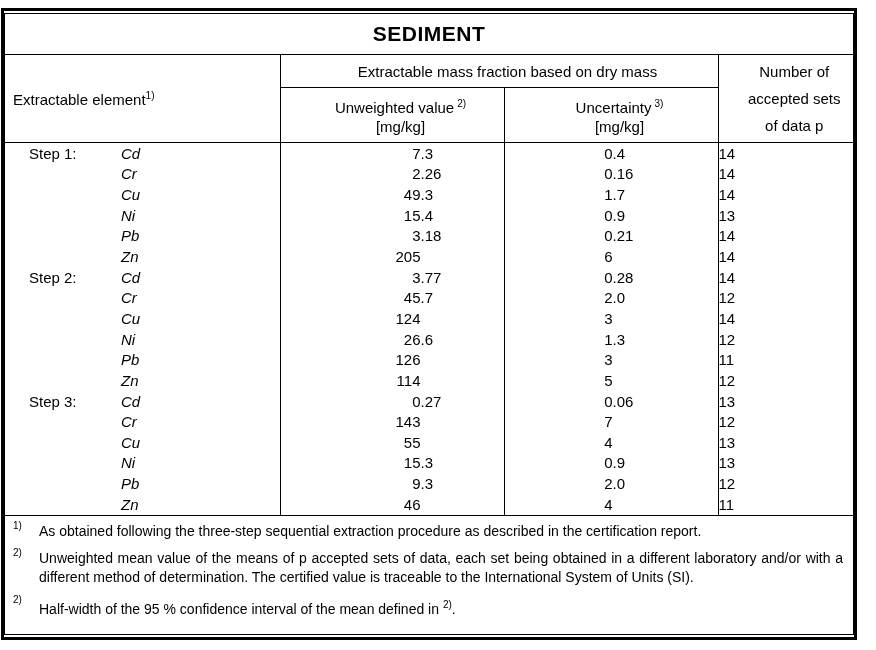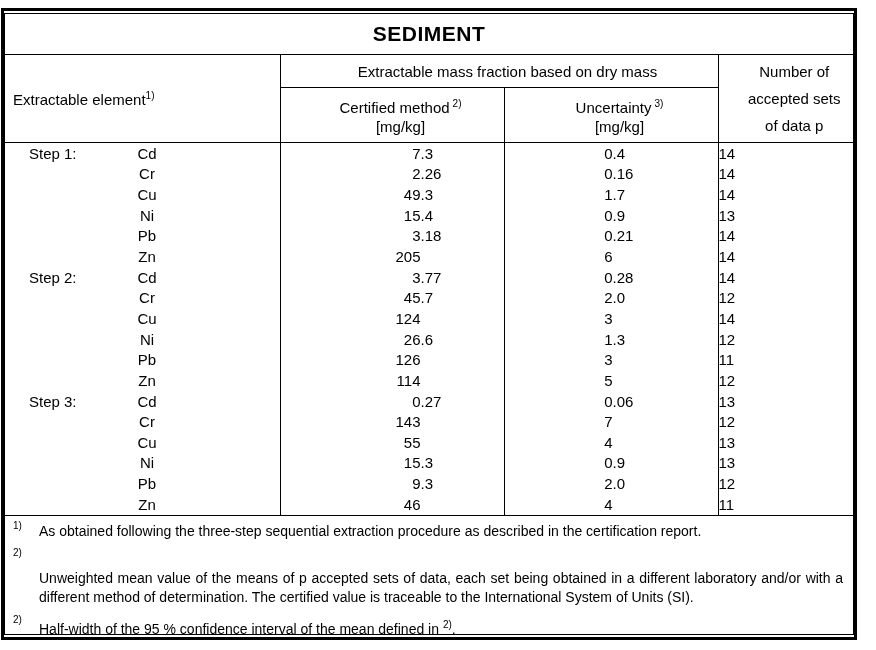--- a/index.html
+++ b/index.html
@@ -42,41 +42,41 @@
     border-bottom:1.6px solid #000;text-align:center;height:54px;line-height:19px;
   }
   .sub-header.cert{border-right:1.6px solid #000;}
   .sub-header.unc{border-right:1.6px solid #000;}
   sup{font-size:10px;}
   .hsup{margin-left:3px;}
 
   .dr td{height:20.65px;font-size:15px;}
   .c1{border-right:1.6px solid #000;white-space:nowrap;}
   .step{display:inline-block;width:92px;padding-left:24px;font-weight:normal;}
-  .el{display:inline-block;width:52px;text-align:center;}
+  .el{display:inline-block;width:52px;font-style:italic;}
   .c2{border-right:1.6px solid #000;text-align:left;padding-left:70px;white-space:nowrap;}
   .c3{border-right:1.6px solid #000;text-align:left;padding-left:78px;white-space:nowrap;}
   .c4{text-align:left;}
   .dec{display:inline-flex;}
   .dec .ip{display:inline-block;text-align:right;}
   .dec .fp{display:inline-block;text-align:left;}
   .dec2 .ip{width:70px;}
   .dec2 .fp{width:42px;}
   .dec3 .ip{width:30px;}
   .dec3 .fp{width:42px;}
 
   .fncell{
     border-top:1.6px solid #000;vertical-align:top;
     padding:4px 10px 0 8px;
   }
   .fn{display:flex;margin-top:9px;}
   .fn:first-child{margin-top:2px;}
   .fnm{font-size:10px;width:26px;flex:none;transform:translateY(-2px);}
   .fnt{flex:1;font-size:14px;line-height:18.8px;}
-  .fn-justify .fnt{text-align:justify;margin-top:20px;}
+  .fn-justify .fnt{text-align:justify;}
 </style>
 </head>
 <body>
 
 <div class="frame">
   <div class="inner">
     <table class="main">
       <colgroup>
         <col style="width:275px">
           <col style="width:224px">
@@ -87,21 +87,21 @@
           <tr>
         <td class="title-cell" colspan="4">SEDIMENT</td>
       </tr>
       <tr>
         <td class="element-header hdr" rowspan="2"><span>Extractable element</span><sup>1)</sup></td>
         <td class="span-header hdr" colspan="2">Extractable mass fraction based on dry mass</td>
         <td class="sets-header hdr" rowspan="2"><span class="wrapbox">Number of accepted sets of data p</span></td>
       </tr>
       <tr>
         <td class="sub-header cert hdr">
-          <div><span>Certified method</span><sup class="hsup">2)</sup></div>
+          <div><span>Unweighted value</span><sup class="hsup">2)</sup></div>
           <div>[mg/kg]</div>
         </td>
         <td class="sub-header unc hdr">
           <div><span>Uncertainty</span><sup class="hsup">3)</sup></div>
           <div>[mg/kg]</div>
         </td>
       </tr>
 
       <tr class="dr">
         <td class="c1"><span class="step">Step 1:</span><span class="el">Cd</span></td>

